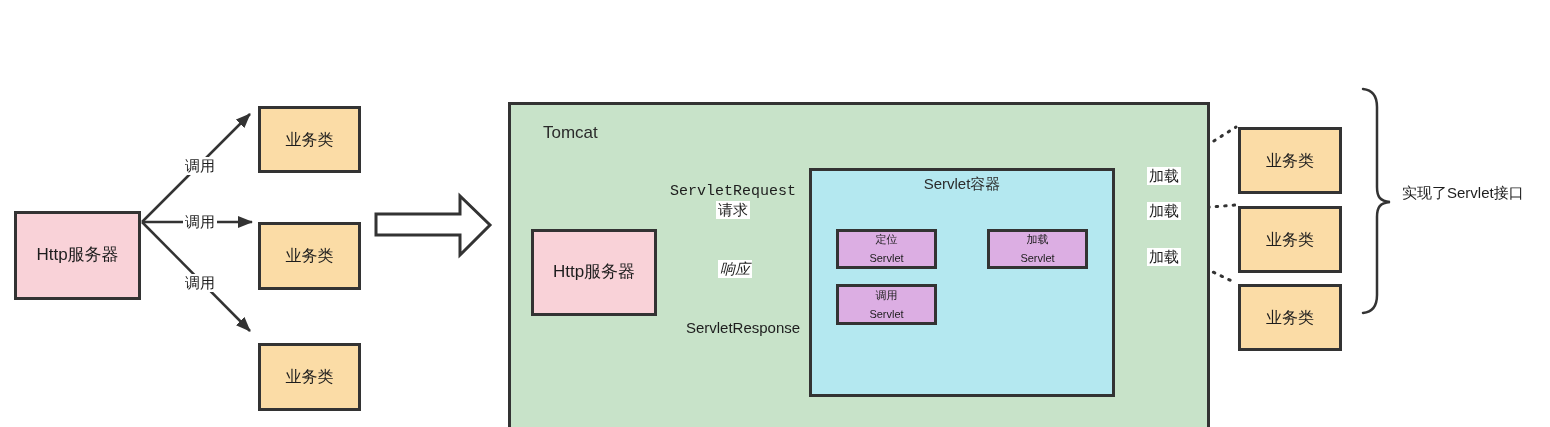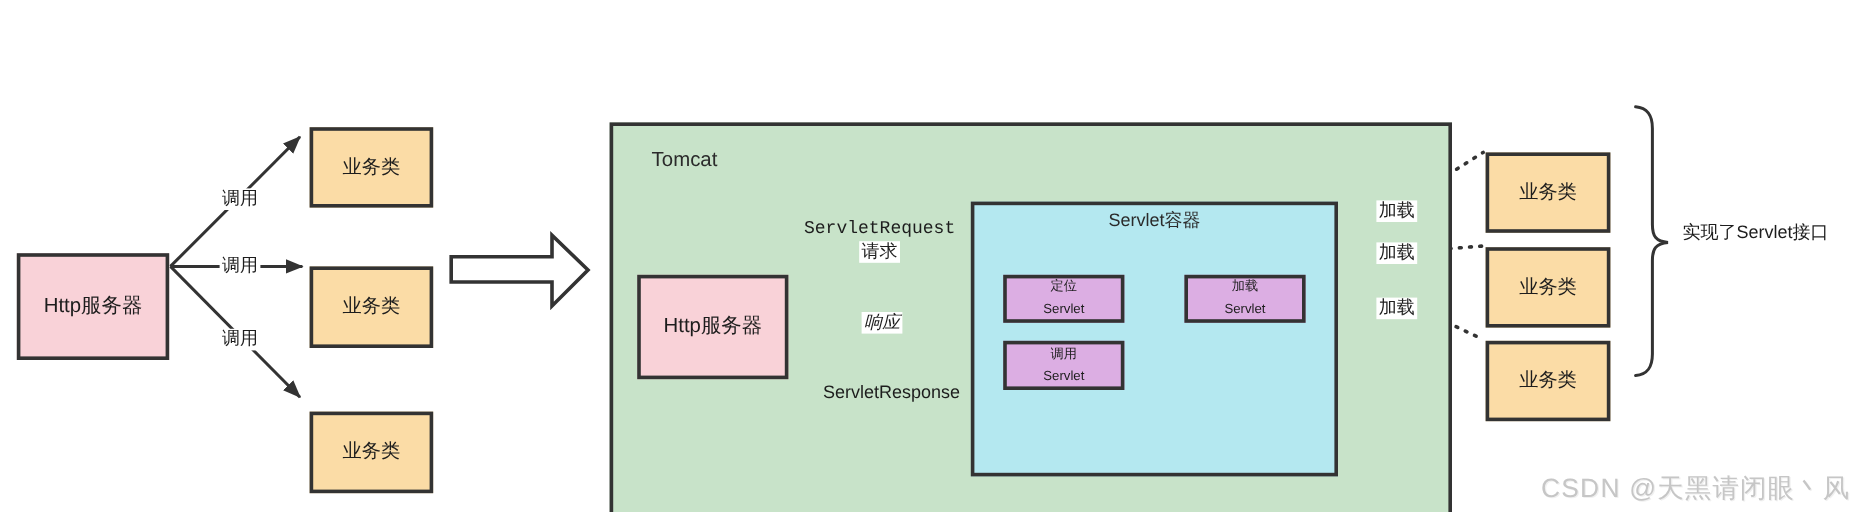--- a/index.html
+++ b/index.html
@@ -106,15 +106,14 @@
   <div class="lbl bg center" style="left:1164px;top:176px;">加载</div>
   <div class="lbl bg center" style="left:1164px;top:211px;">加载</div>
   <div class="lbl bg center" style="left:1164px;top:257px;">加载</div>
 
   <div class="box" style="left: 1238px; top: 93px; width: 104px; height: 67px; background: rgb(251, 220, 166);">业务类</div>
   <div class="box" style="left: 1238px; top: 172px; width: 104px; height: 67px; background: rgb(251, 220, 166);">业务类</div>
   <div class="box" style="left: 1238px; top: 250px; width: 104px; height: 67px; background: rgb(251, 220, 166);">业务类</div>
 
   <div class="lbl" style="left:1402px;top:184px;">实现了Servlet接口</div>
 
-  <div class="watermark">CSDN @天黑请闭眼丶风</div>
 
 </div>
 
 </body></html>

